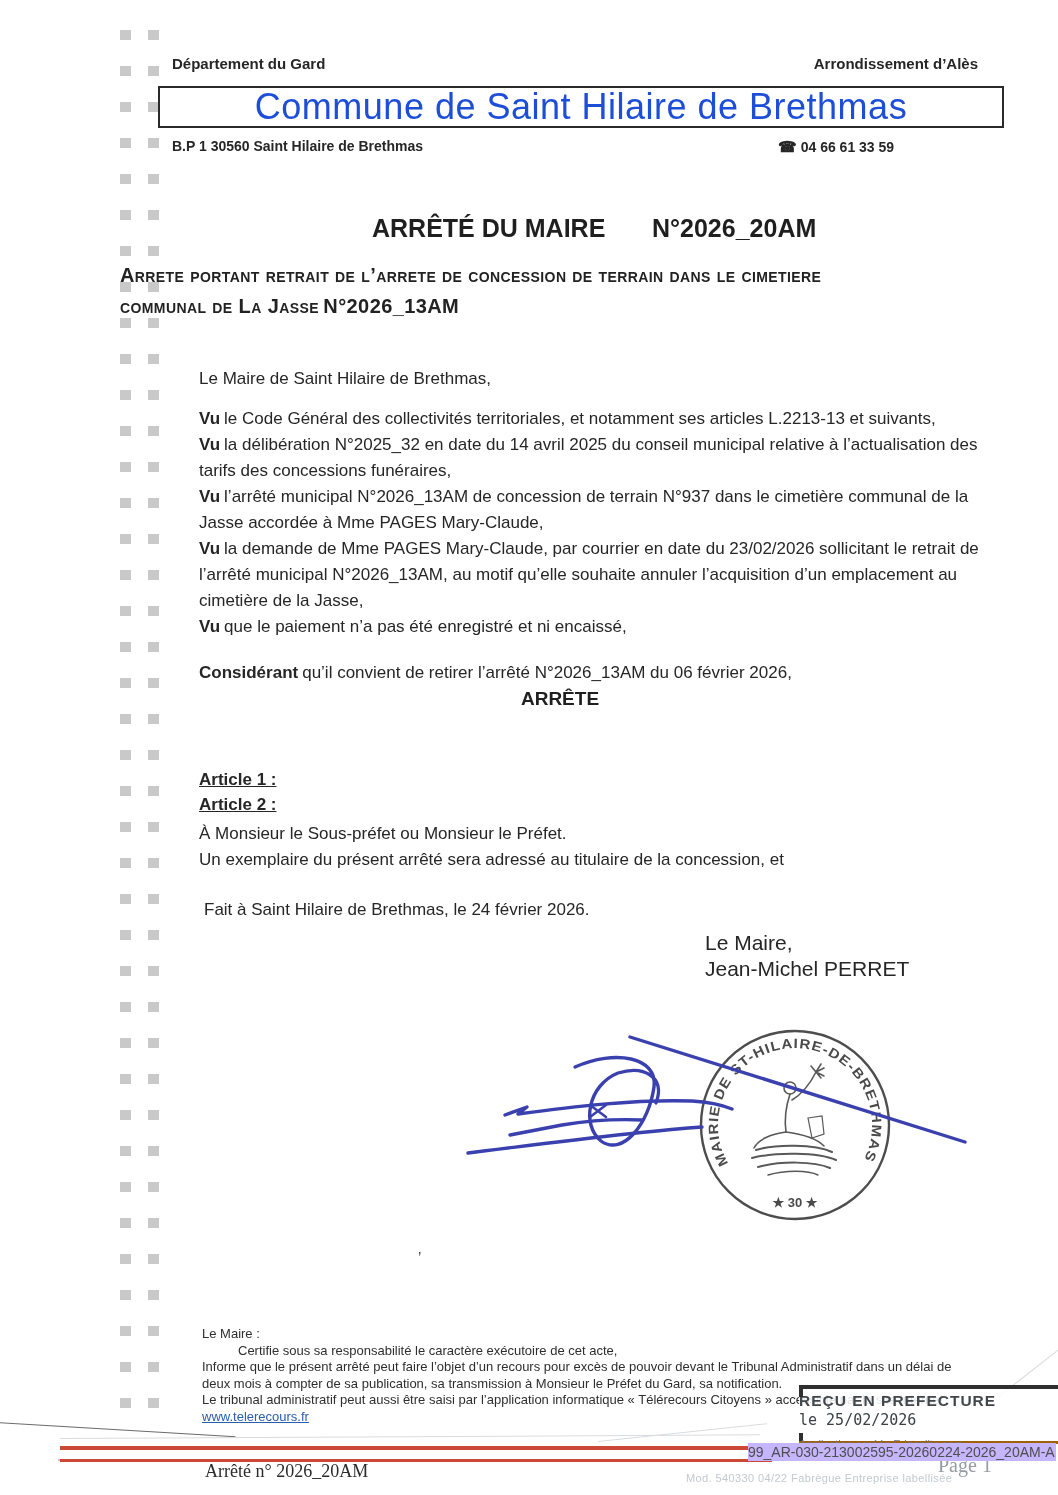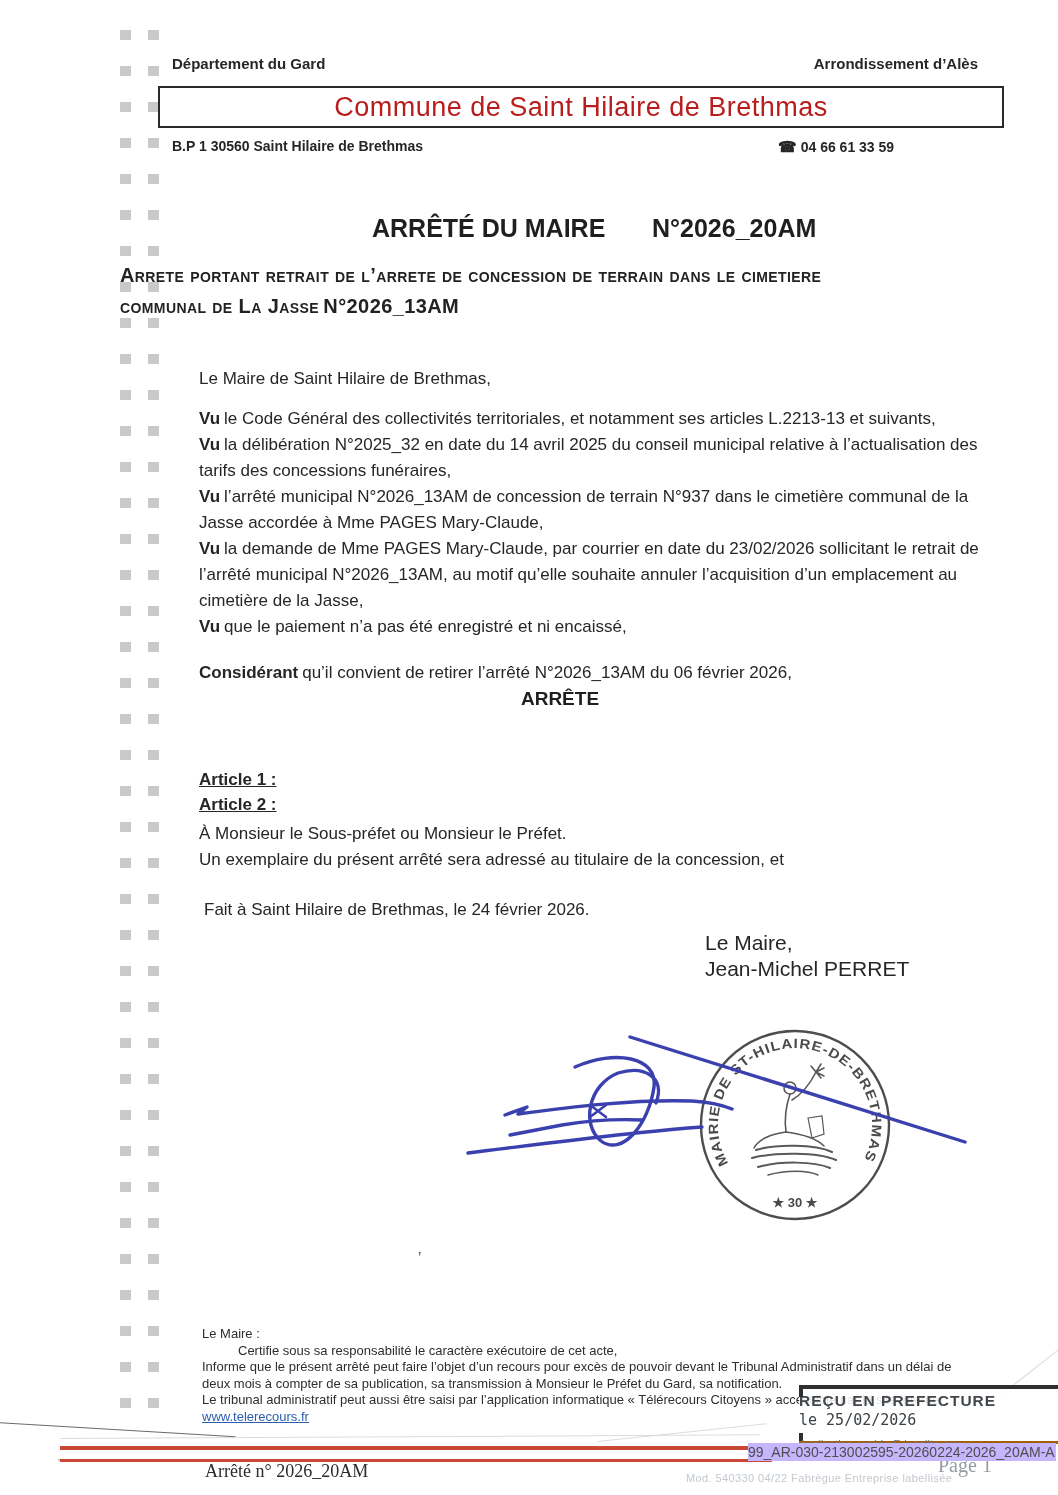--- a/index.html
+++ b/index.html
@@ -12,21 +12,21 @@
   .punch-col{position:absolute;top:30px;width:11px;height:1385px;
     background:repeating-linear-gradient(to bottom,#c9c9c9 0 10px,transparent 10px 36px);}
   .punch-col.c1{left:120px;}
   .punch-col.c2{left:148px;}
 
   
   .hdr-dept{position:absolute;left:172px;top:55px;font-size:15px;font-weight:bold;}
   .hdr-arr{position:absolute;right:80px;top:55px;font-size:15px;font-weight:bold;}
   .commune-box{position:absolute;left:158px;top:86px;width:842px;height:38px;
     border:2px solid #2a2a2a;display:flex;align-items:center;justify-content:center;}
-  .commune-box span{font-size:27px;color:#b91c1c;letter-spacing:0.5px;}
+  .commune-box span{font-size:36px;color:#1d4ed8;letter-spacing:0.5px;}
   .hdr-bp{position:absolute;left:172px;top:138px;font-size:14px;font-weight:bold;}
   .hdr-phone{position:absolute;left:778px;top:138px;font-size:14px;font-weight:bold;}
   .hdr-phone .ph-ico{font-size:15px;margin-right:4px;}
 
   
   .title-row{position:absolute;left:0;top:214px;width:1058px;}
   .title-main{position:absolute;left:372px;font-size:25px;font-weight:bold;color:#1f1f1f;}
   .title-num{position:absolute;left:652px;font-size:25px;font-weight:bold;color:#1f1f1f;}
   .subtitle{position:absolute;left:120px;top:260px;width:930px;
     font-weight:bold;color:#222;}

